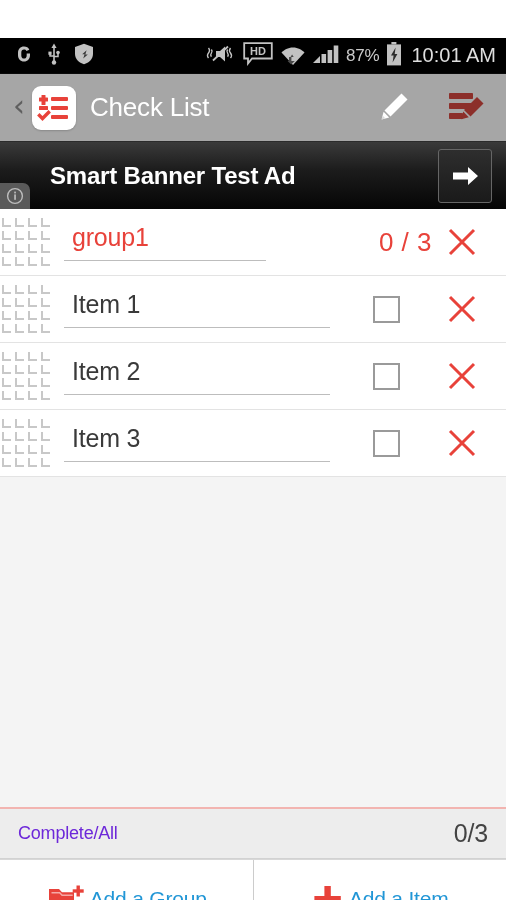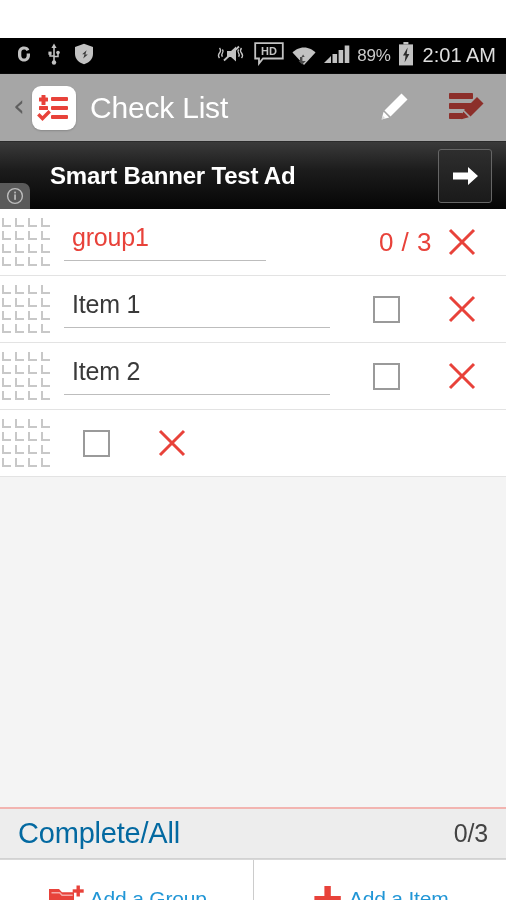--- a/index.html
+++ b/index.html
@@ -83,21 +83,21 @@
     height: 44px;
     background: #ffffff;
     border-radius: 9px;
     position: relative;
     flex: 0 0 auto;
     box-shadow: 0 1px 2px rgba(0,0,0,0.18);
     margin-right: 14px;
   }
   .app-title {
     color: #ffffff;
-    font-size: 30px;
+    font-size: 26px;
     font-weight: normal;
     letter-spacing: -0.2px;
     flex: 1 1 auto;
   }
   .bar-icon-btn {
     width: 46px;
     height: 46px;
     display: flex;
     align-items: center;
     justify-content: center;
@@ -249,22 +249,22 @@
     border-top: 2px solid #f2b4b0;
     border-bottom: 1px solid #d2d2d2;
     display: flex;
     align-items: center;
     justify-content: space-between;
     padding: 0 18px;
     box-sizing: border-box;
     flex: 0 0 auto;
   }
   .summary-label {
-    font-size: 29px;
-    color: #0369a1;
+    font-size: 18px;
+    color: #6d28d9;
     letter-spacing: -0.2px;
   }
   .summary-value {
     font-size: 25px;
     color: #444444;
     letter-spacing: -0.2px;
   }
 
   
   .bottom-bar {
@@ -353,29 +353,29 @@
         </svg>
       </span>
       <span class="sicon">
         <svg width="26" height="22" viewBox="0 0 26 22">
           <polygon points="0,20 7,20 7,13" fill="#c2c2c2"></polygon>
           <rect x="8.5" y="11" width="4.6" height="9" fill="#c2c2c2"></rect>
           <rect x="14.6" y="7" width="4.6" height="13" fill="#c2c2c2"></rect>
           <rect x="20.7" y="2.5" width="4.6" height="17.5" fill="#c2c2c2"></rect>
         </svg>
       </span>
-      <span class="status-pct">89%</span>
+      <span class="status-pct">87%</span>
       <span class="sicon">
         <svg width="16" height="24" viewBox="0 0 16 24">
           <rect x="5.4" y="0" width="5" height="2.4" fill="#c2c2c2"></rect>
           <rect x="1" y="2.4" width="14" height="21" fill="#c2c2c2"></rect>
           <path d="M9.6 5.5 L5 13.4 h2.6 L6.6 20.6 L11.4 12 H8.7 z" fill="#2b2b2b"></path>
         </svg>
       </span>
-      <span class="status-time">2:01 AM</span>
+      <span class="status-time">10:01 AM</span>
     </div>
   </div>
 
   <div class="action-bar">
     <div class="back-chevron">‹</div>
     <div class="app-icon">
       <svg width="44" height="44" viewBox="0 0 44 44">
         <rect x="9.5" y="9" width="4" height="10" rx="0.6" fill="#e8423a"></rect>
         <rect x="7" y="11.5" width="9" height="4" rx="0.6" fill="#e8423a"></rect>
         <rect x="19" y="11" width="17" height="4" rx="1" fill="#e8423a"></rect>
@@ -529,20 +529,23 @@
             <span class="dot"></span>
           <span class="dot"></span>
             <span class="dot"></span>
             <span class="dot"></span>
             <span class="dot"></span>
           <span class="dot"></span>
             <span class="dot"></span>
             <span class="dot"></span>
             <span class="dot"></span>
         </div>
+        <div class="field-wrap">
+          <input class="field item-field" type="text" value="Item 3" style="">
+        </div>
         <div class="checkbox-cell">
           <span class="checkbox"></span>
         </div>
         <div class="delete-cell">
           <svg width="34" height="34" viewBox="0 0 34 34">
             <path d="M5 5 L29 29 M29 5 L5 29" stroke="#e8423a" stroke-width="3"></path>
           </svg>
         </div>
       </div>
 

